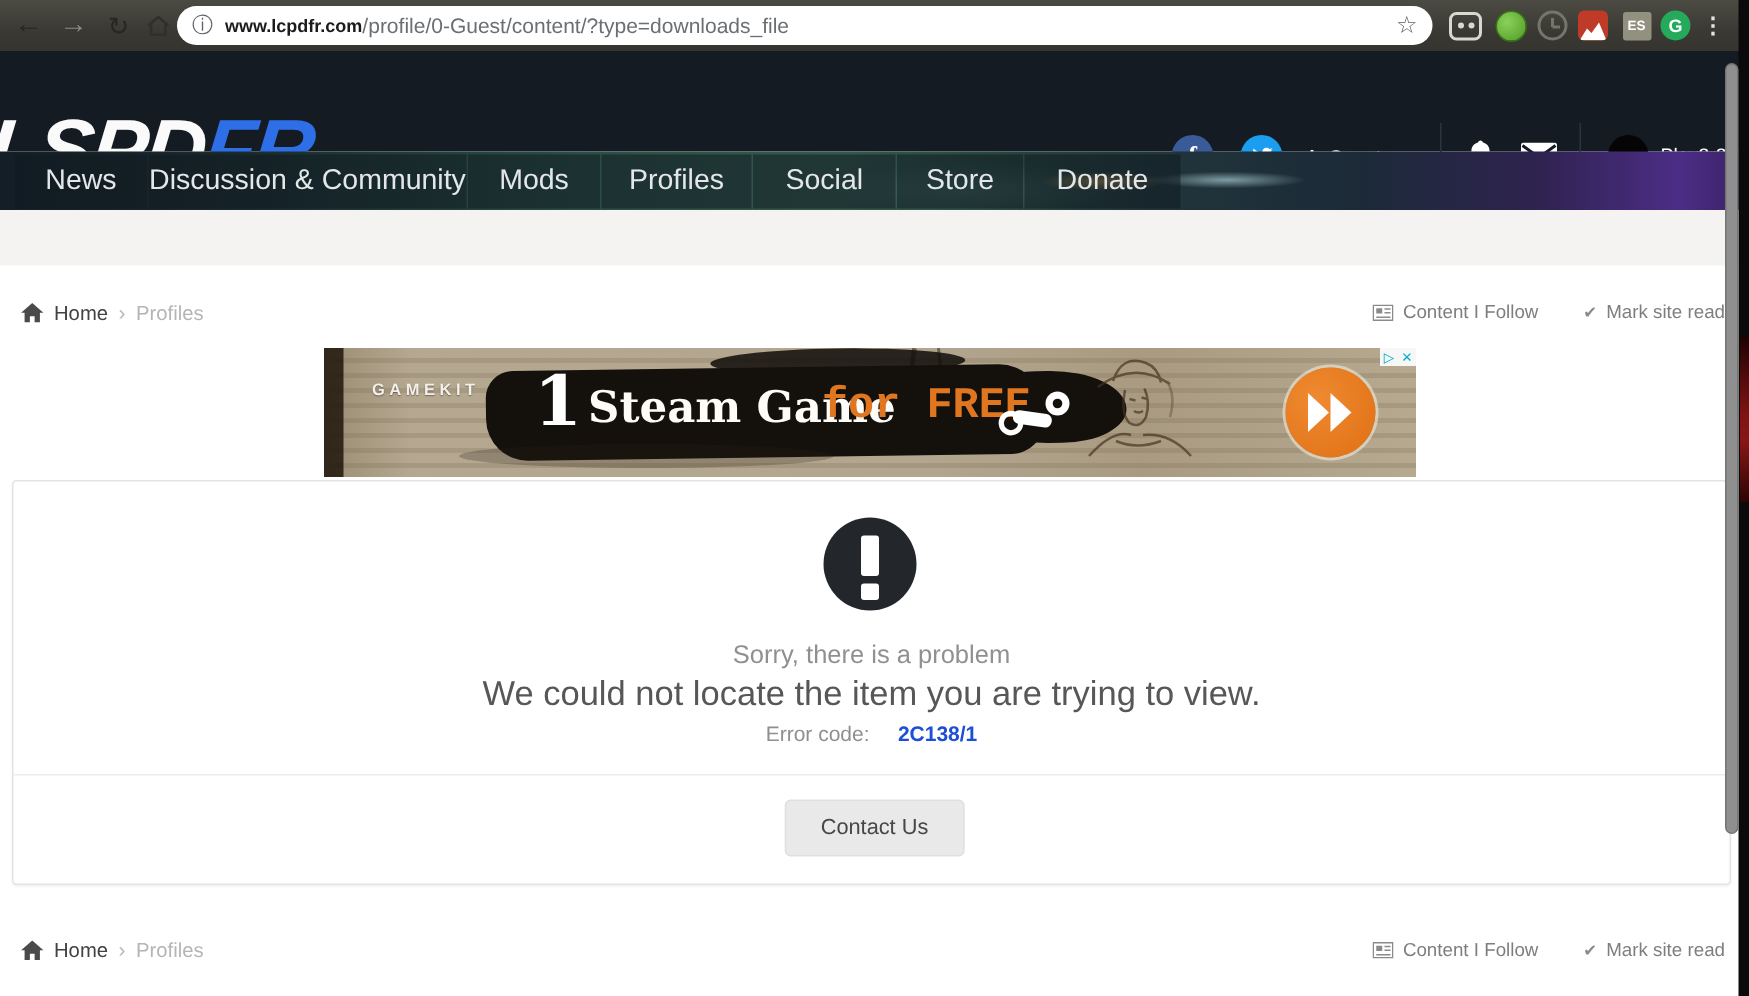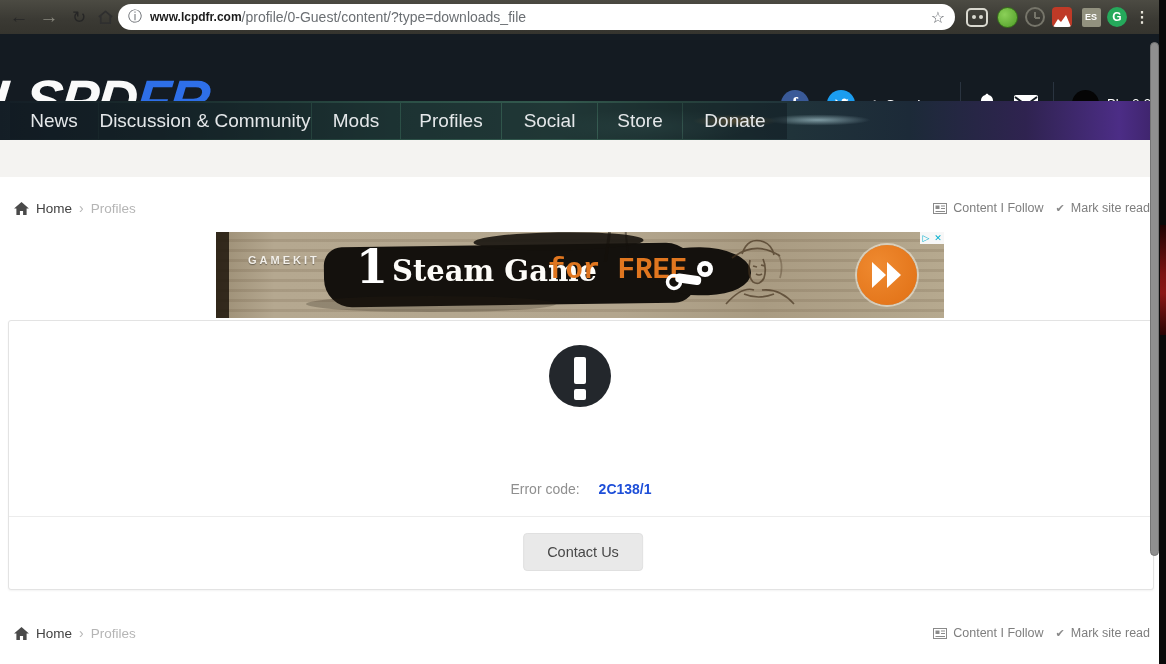--- a/index.html
+++ b/index.html
@@ -58,21 +58,21 @@
   .searchwrap input::placeholder{color:#9aa0a6;}
   .mag{position:absolute;right:9px;top:5px;cursor:pointer;}
 
   
   .substrip{left:0;top:140px;width:1166px;height:37px;background:#f4f3f1;}
   .crumbrow{left:0;width:1166px;height:22px;}
   .crumbL{position:absolute;left:14px;top:0;display:flex;align-items:center;gap:7px;font-size:13.5px;}
   .crumbL .home{color:#424242;cursor:pointer;}
   .crumbL .sep{color:#b7b7b7;font-size:14px;}
   .crumbL .sect{color:#b5b5b5;cursor:pointer;}
-  .crumbR{position:absolute;right:16px;top:1px;display:flex;align-items:flex-end;gap:12px;font-size:12.5px;color:#7e7e7e;}
+  .crumbR{position:absolute;right:16px;top:1px;display:flex;align-items:flex-end;gap:30px;font-size:12.5px;color:#7e7e7e;}
   .crumbR .itm{display:flex;align-items:center;gap:6px;cursor:pointer;}
   .crumbR .chk{font-size:11px;color:#8a8a8a;}
 
   
   .ad{left:216px;top:232px;width:728px;height:86px;overflow:hidden;cursor:pointer;
     background:
       repeating-linear-gradient(180deg, rgba(0,0,0,0) 0 7px, rgba(95,75,52,.16) 7px 10px),
       linear-gradient(90deg,#9b8d74 0,#b5a890 8%,#b3a68e 55%,#a99b82 75%,#b6a98f 100%);}
   .ad:before{content:"";position:absolute;left:0;top:0;width:13px;height:86px;background:rgba(30,22,12,.85);}
   .ad:after{content:"";position:absolute;left:90px;top:64px;width:250px;height:16px;background:rgba(40,30,18,.25);border-radius:50%;}
@@ -269,20 +269,22 @@
       <span class="ad-tag">▷</span>
       <span class="ad-tag">✕</span>
     </div>
   </div>
 
   <div class="abs panel"></div>
   <div class="abs erricon">
       <span class="bar"></span>
       <span class="dot"></span>
     </div>
+  <div class="abs err-title">Sorry, there is a problem</div>
+  <div class="abs err-msg">We could not locate the item you are trying to view.</div>
   <div class="abs err-code"><span>Error code: </span><b>2C138/1</b></div>
   <div class="abs err-div"></div>
   <button class="abs contact">Contact Us</button>
 
   <div class="abs crumbrow" style="top:625px">
     <div class="crumbL">
       <svg width="15" height="13" viewBox="0 0 16 14">
           <path d="M8 0 L16 7 H13.5 V14 H9.7 V9.6 H6.3 V14 H2.5 V7 H0 Z" fill="#4a4a4a"></path>
         </svg>
       <span class="home">Home</span>

